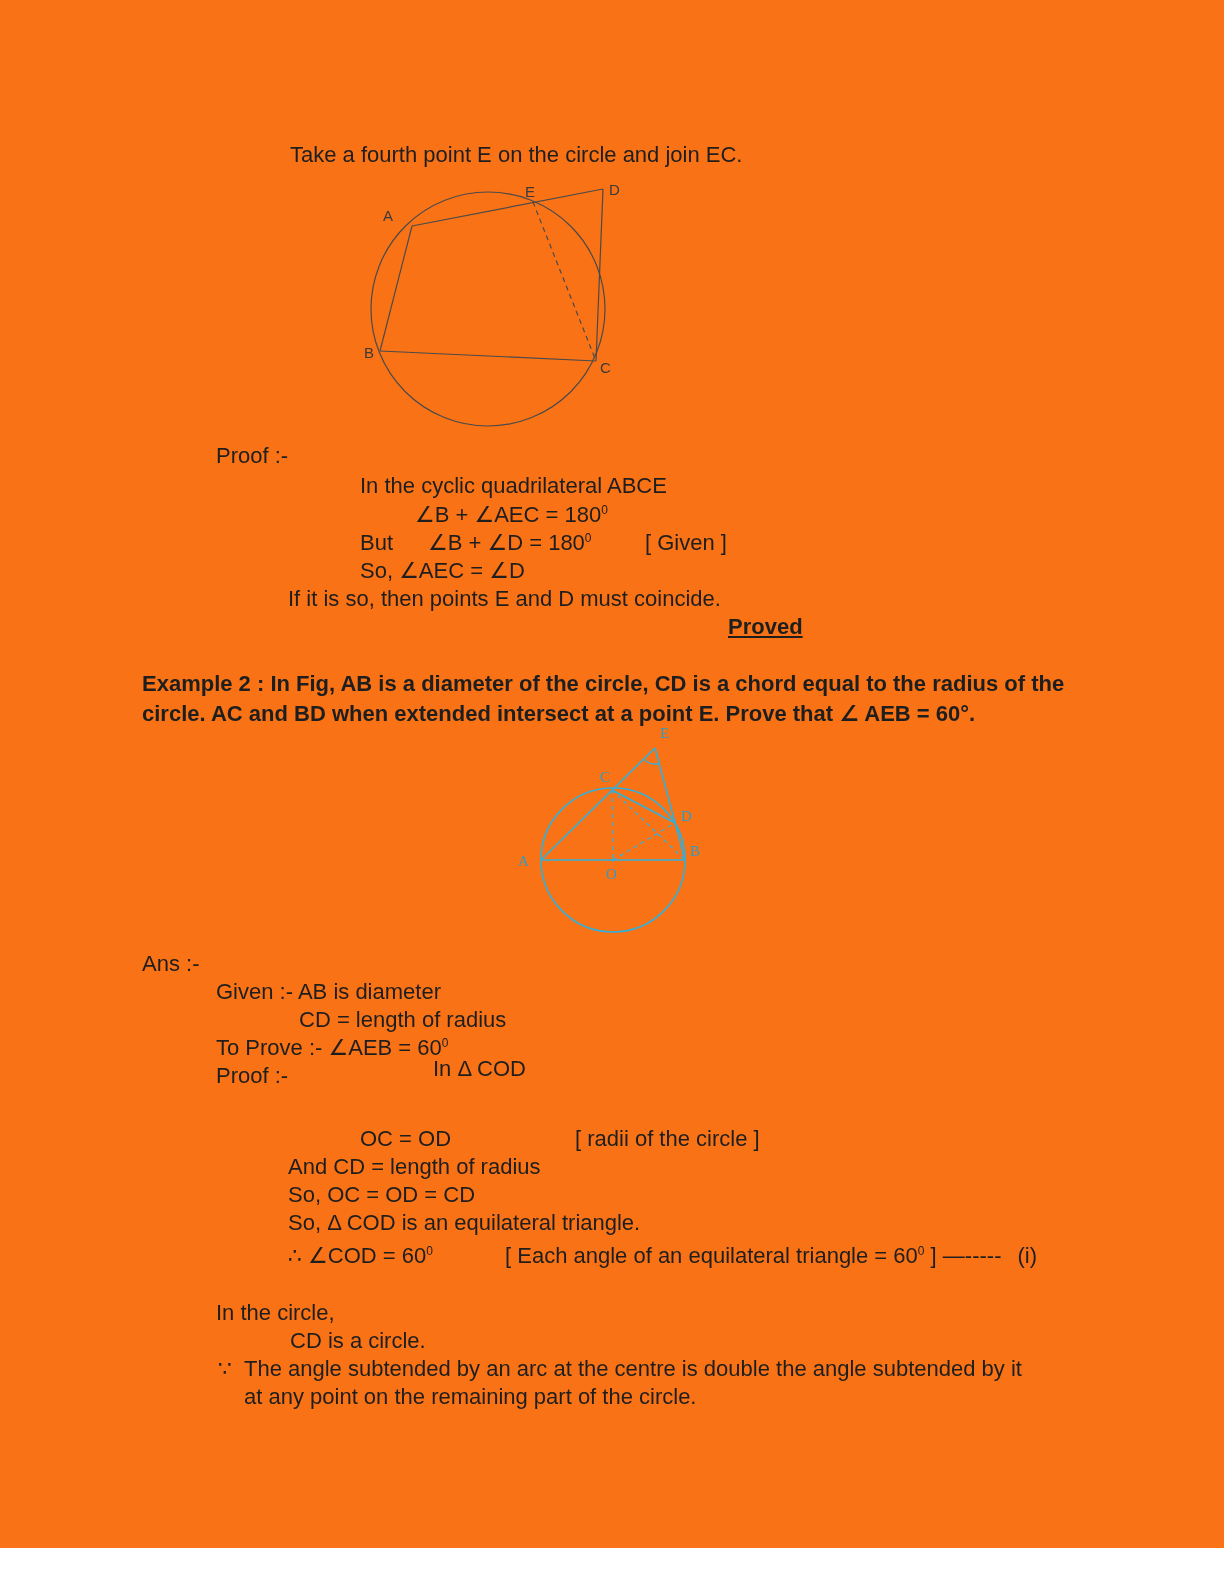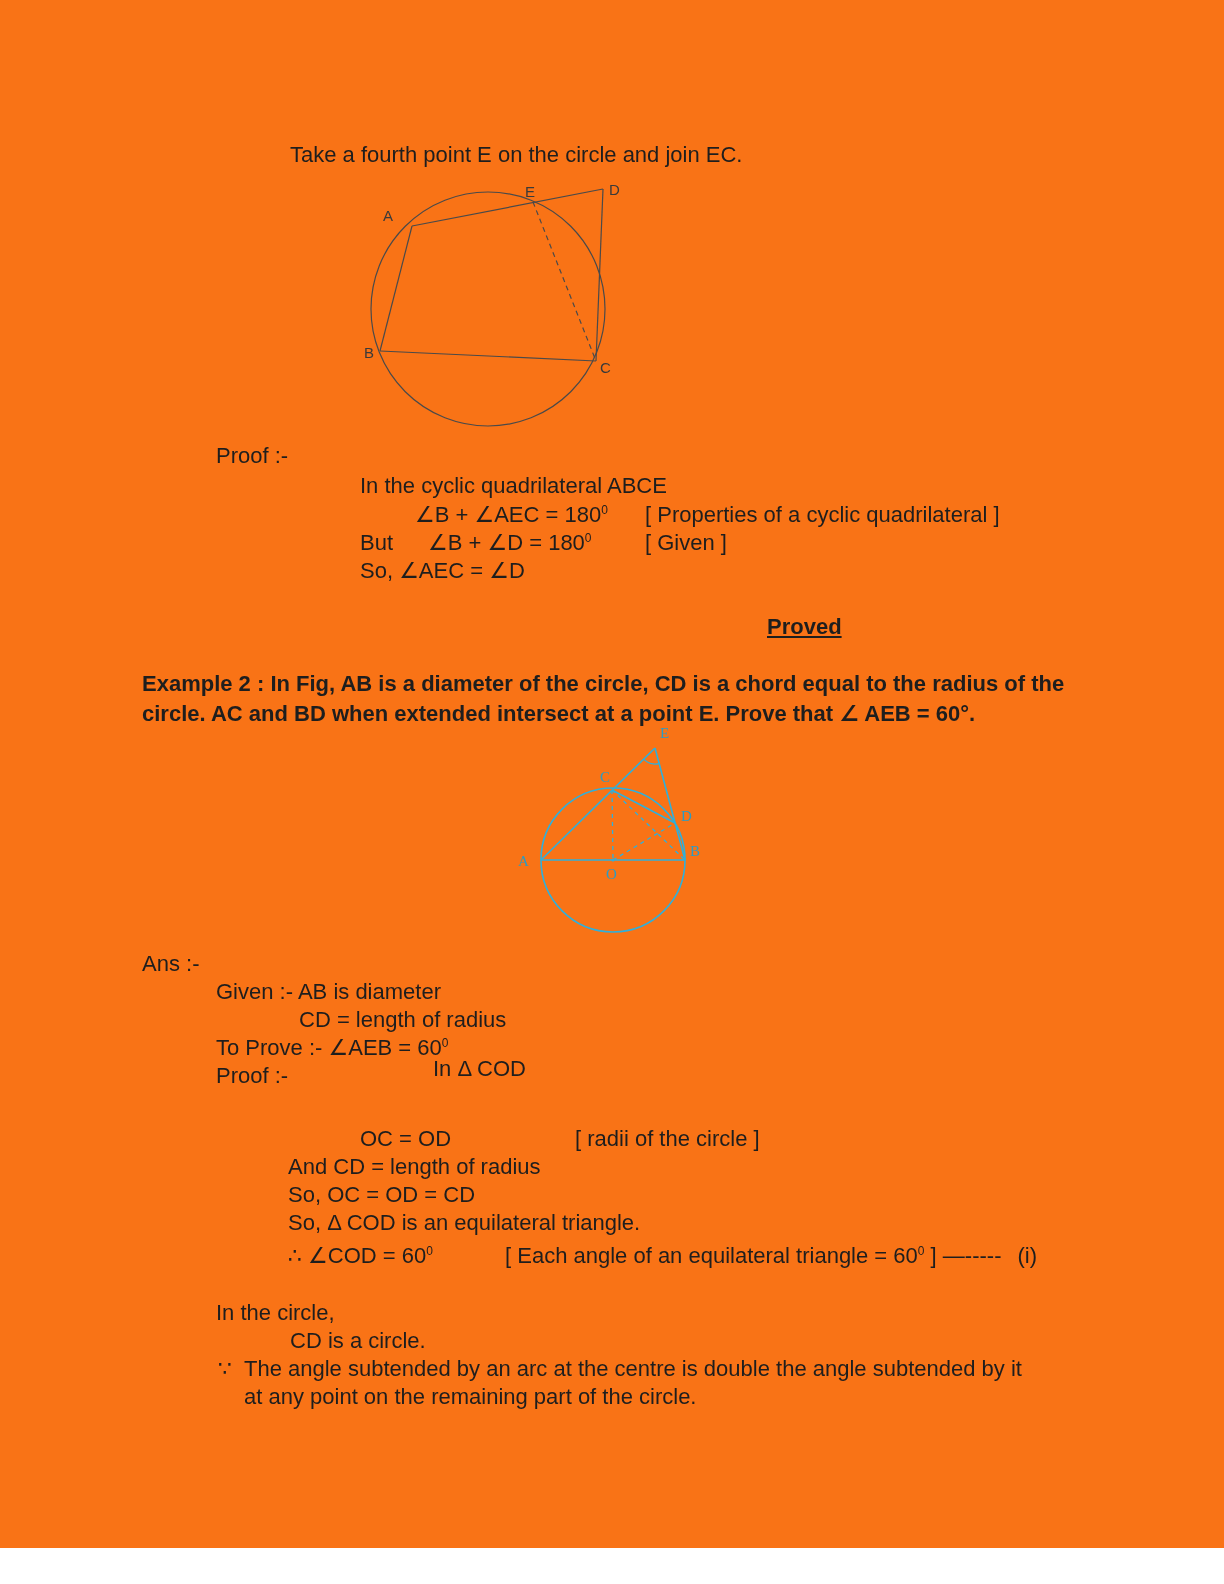--- a/index.html
+++ b/index.html
@@ -3,21 +3,21 @@
 <meta charset="utf-8">
 <style>
   html,body { margin:0; padding:0; background:#ffffff; }
   .page {
     position:relative; width:1224px; height:1548px; background:#f97316;
     font-family:"Liberation Sans","DejaVu Sans",sans-serif;
     font-size:22px; color:#1e1e1e; overflow:hidden;
   }
   .line { position:absolute; white-space:nowrap; line-height:26px; }
   .bold { font-weight:700; }
-  .proved { font-weight:700; text-decoration:underline;margin-left:39px; }
+  .proved { font-weight:700; text-decoration:underline; }
   sup { font-size:12px; line-height:0; }
   .fig { position:absolute; }
   .fig1-label { font-family:"Liberation Sans","DejaVu Sans",sans-serif; font-size:15px; }
   .fig2-label { font-family:"Liberation Serif","DejaVu Serif",serif; font-size:15px; }
 </style>
 </head>
 <body>
 
 <div class="page">
 
@@ -34,27 +34,27 @@
     <text class="fig1-label" x="34" y="190" fill="#3a3a3a">B</text>
     <text class="fig1-label" x="270" y="205" fill="#3a3a3a">C</text>
     <text class="fig1-label" x="279" y="27" fill="#3a3a3a">D</text>
     <text class="fig1-label" x="195" y="29" fill="#3a3a3a">E</text>
   </svg>
 
   <div class="line" style="left:216px; top:443px">Proof :-</div>
   <div class="line" style="left:360px; top:473px">In the cyclic quadrilateral ABCE</div>
 
   <div class="line" style="left:415px; top:502px"><span>∠B + ∠AEC = 180</span><sup>0</sup></div>
-  <div class="line" style="left:645px; top:502px">[ Properties of a cyclic quadrilateral ]</div>
 
   <div class="line" style="left:360px; top:530px">But</div>
   <div class="line" style="left:428px; top:530px"><span>∠B + ∠D = 180</span><sup>0</sup></div>
   <div class="line" style="left:645px; top:530px">[ Given ]</div>
 
   <div class="line" style="left:360px; top:558px">So, ∠AEC = ∠D</div>
+  <div class="line" style="left:288px; top:586px">If it is so, then points E and D must coincide.</div>
   <div class="line proved" style="left:728px; top:614px">Proved</div>
 
   <div class="line bold" style="left:142px; top:671px">Example 2 : In Fig, AB is a diameter of the circle, CD is a chord equal to the radius of the</div>
   <div class="line bold" style="left:142px; top:701px">circle. AC and BD when extended intersect at a point E. Prove that ∠ AEB = 60°.</div>
 
   <svg class="fig" style="left:500px; top:720px" width="250" height="230" viewBox="0 0 250 230">
     <circle cx="113" cy="140" r="72" fill="none" stroke-width="1.6" stroke="#2fb0dc"></circle>
     <line x1="41" y1="140" x2="185" y2="140" stroke-width="1.6" stroke="#2fb0dc"></line>
     <line x1="41" y1="140" x2="155" y2="28" stroke-width="1.6" stroke="#2fb0dc"></line>
     <line x1="185" y1="140" x2="155" y2="28" stroke-width="1.6" stroke="#2fb0dc"></line>

